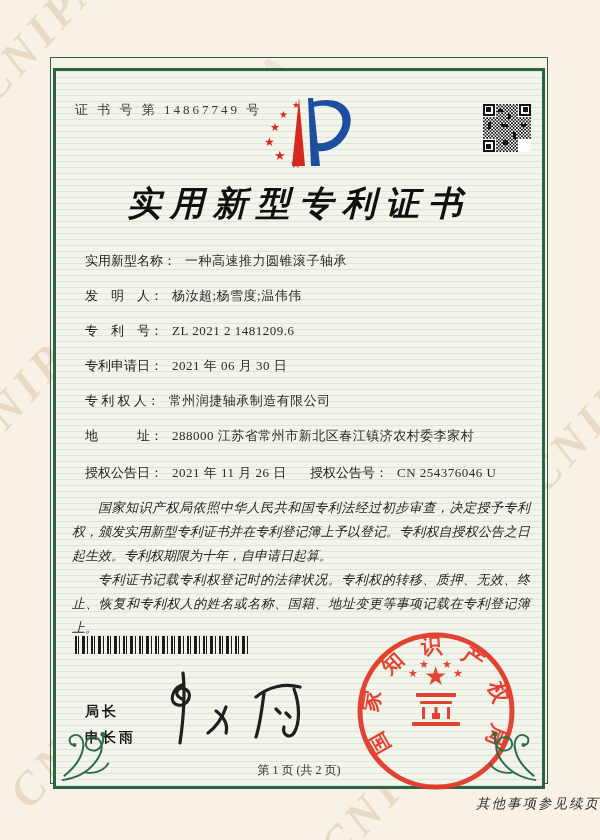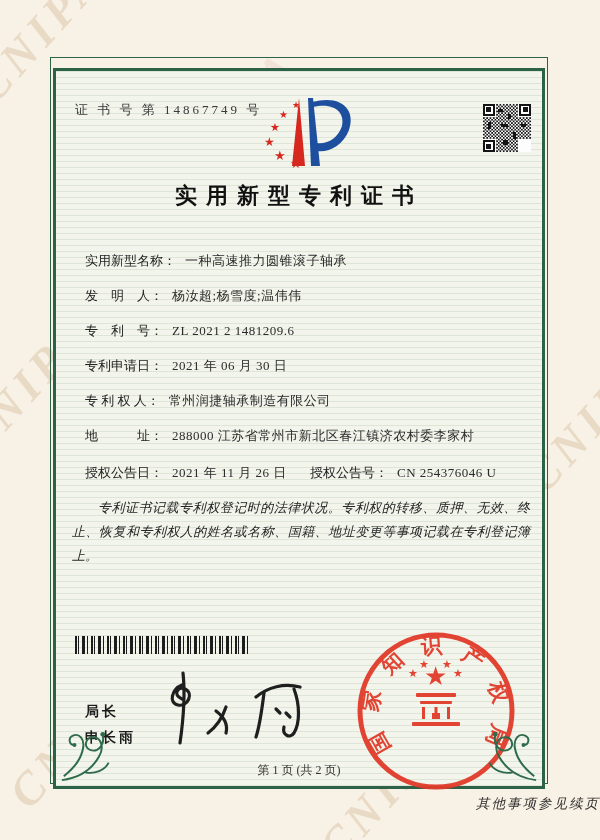--- a/index.html
+++ b/index.html
@@ -14,21 +14,21 @@
          border:1px solid #2b6248;box-sizing:border-box;padding:2px;}
   .frame-inner{position:relative;width:100%;height:100%;box-sizing:border-box;
          border:3px solid #2b6248;
          background:
            repeating-linear-gradient(0deg, rgba(132,165,124,0.20) 0 1px, rgba(0,0,0,0) 1px 6px),
            #f3f5ec; margin-top: 8px;}
   .certno{position:absolute;left:19px;top:30px;font-size:13px;letter-spacing:3px;color:#3a3a3a;}
   .logo{position:absolute;left:196px;top:22px;width:104px;height:78px;}
   .qr{position:absolute;left:427px;top:33px;width:48px;height:48px;}
   .title{position:absolute;left:0;top:110px;width:100%;text-align:center;
-         font-size:22px;font-weight:bold;letter-spacing:9px;color:#111;}
+         font-size:34px;font-weight:bold;letter-spacing:9px;color:#111;font-style:italic;}
   .fields{position:absolute;left:29px;top:181px;width:440px;font-size:13px;}
   .frow{position:absolute;left:0;height:20px;white-space:nowrap;}
   .f-label{font-weight:normal;white-space:pre;color:#222;}
   .f-value{margin-left:9px;color:#2b2b2b;letter-spacing:0.5px;}
   .grant2{position:absolute;left:225px;top:0;}
   .paras{position:absolute;left:16px;top:425px;width:458px;font-size:13px;line-height:1.85;
          text-align:justify;font-style:italic;color:#242424;}
   .paras p{margin:0;text-indent:2em;}
   .barcode{position:absolute;left:19px;top:565px;width:176px;height:18px;
          background:
@@ -115,20 +115,21 @@
         <div class="frow" style="top:105px"><span class="f-label">专利申请日：</span><span class="f-value">2021 年 06 月 30 日</span></div>
         <div class="frow" style="top:140px"><span class="f-label">专 利 权 人：</span><span class="f-value">常州润捷轴承制造有限公司</span></div>
         <div class="frow" style="top:175px"><span class="f-label">地　　　址：</span><span class="f-value">288000 江苏省常州市新北区春江镇济农村委李家村</span></div>
         <div class="frow" style="top:212px">
           <span class="f-label">授权公告日：</span><span class="f-value">2021 年 11 月 26 日</span>
           <span class="grant2"><span class="f-label">授权公告号：</span><span class="f-value">CN 254376046 U</span></span>
         </div>
       </div>
 
       <div class="paras">
+        <p>国家知识产权局依照中华人民共和国专利法经过初步审查，决定授予专利权，颁发实用新型专利证书并在专利登记簿上予以登记。专利权自授权公告之日起生效。专利权期限为十年，自申请日起算。</p>
         <p>专利证书记载专利权登记时的法律状况。专利权的转移、质押、无效、终止、恢复和专利权人的姓名或名称、国籍、地址变更等事项记载在专利登记簿上。</p>
       </div>
 
       <div class="barcode"></div>
 
       <div class="signoff">
         <div>局长</div>
         <div>申长雨</div>
       </div>
 

